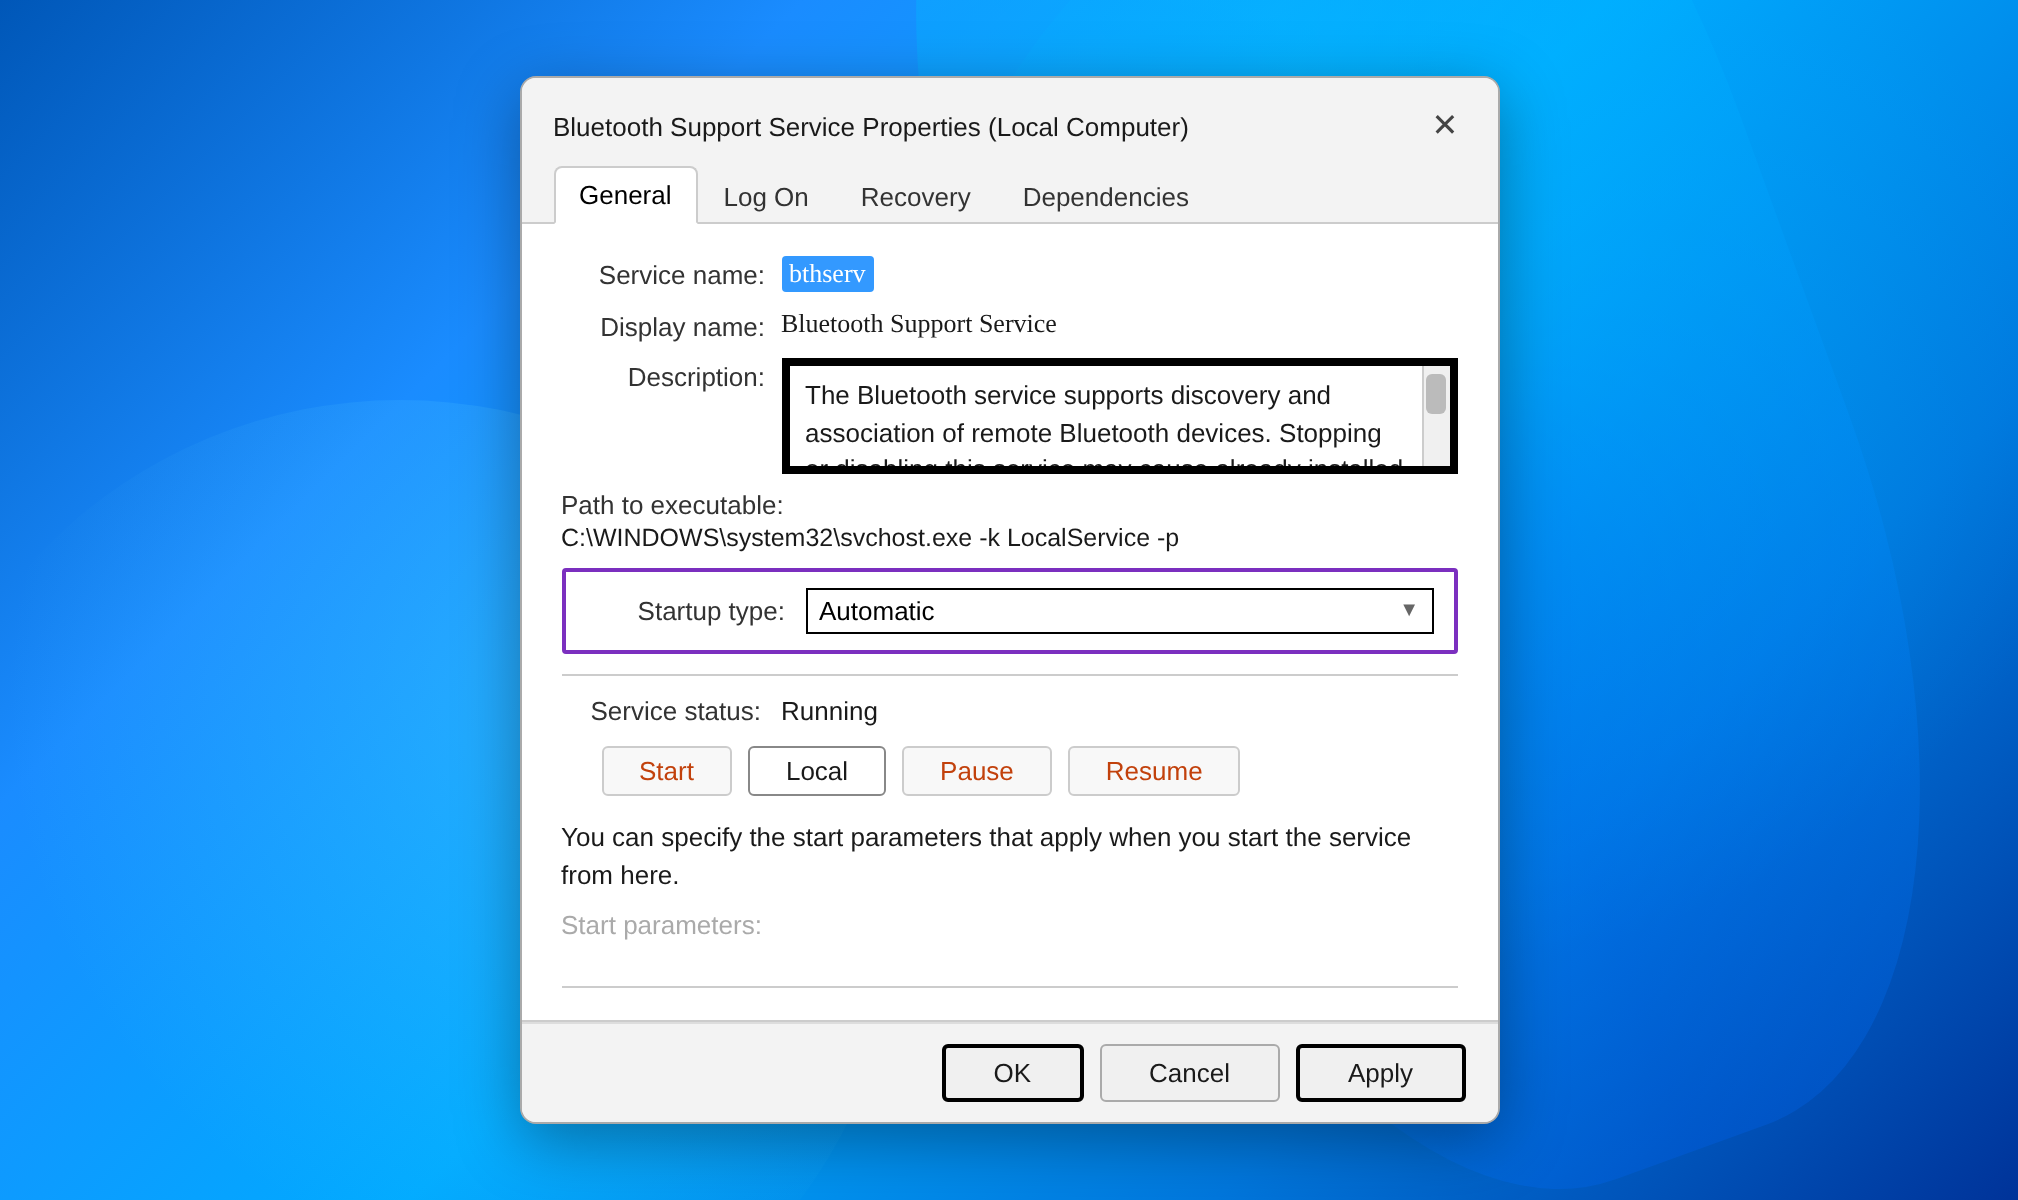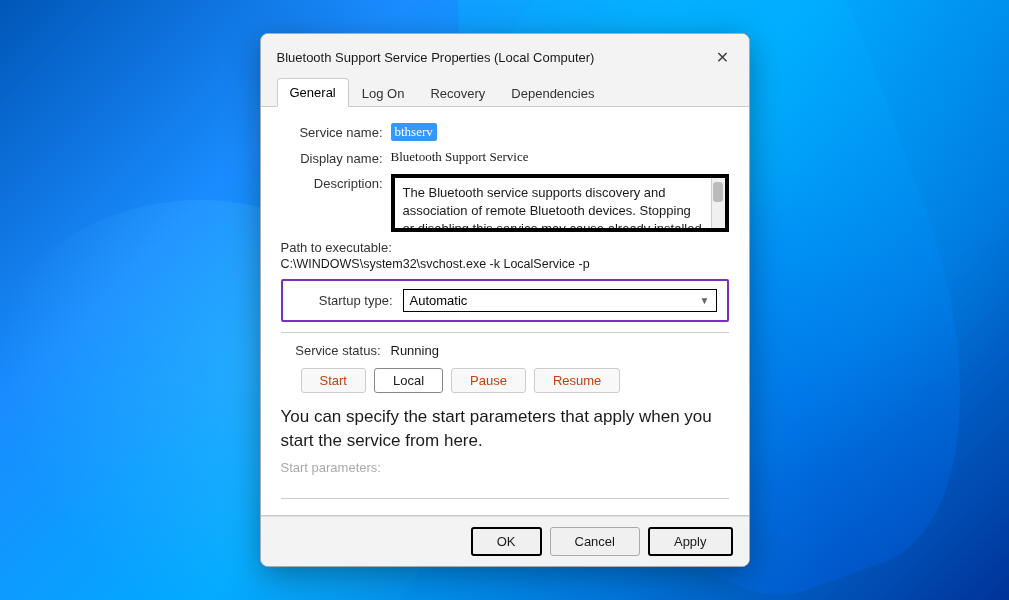--- a/index.html
+++ b/index.html
@@ -286,21 +286,21 @@
       cursor: default;
     }
 
     .svc-btn.active-btn {
       background: #fff;
       border-color: #888;
       font-weight: 500;
     }
 
     .info-text {
-      font-size: 17px;
+      font-size: 13px;
       color: #1a1a1a;
       padding: 0 0 8px 0;
       line-height: 1.4;
     }
 
     .params-label {
       color: #aaa;
       font-size: 13px;
       margin-bottom: 4px;
     }

